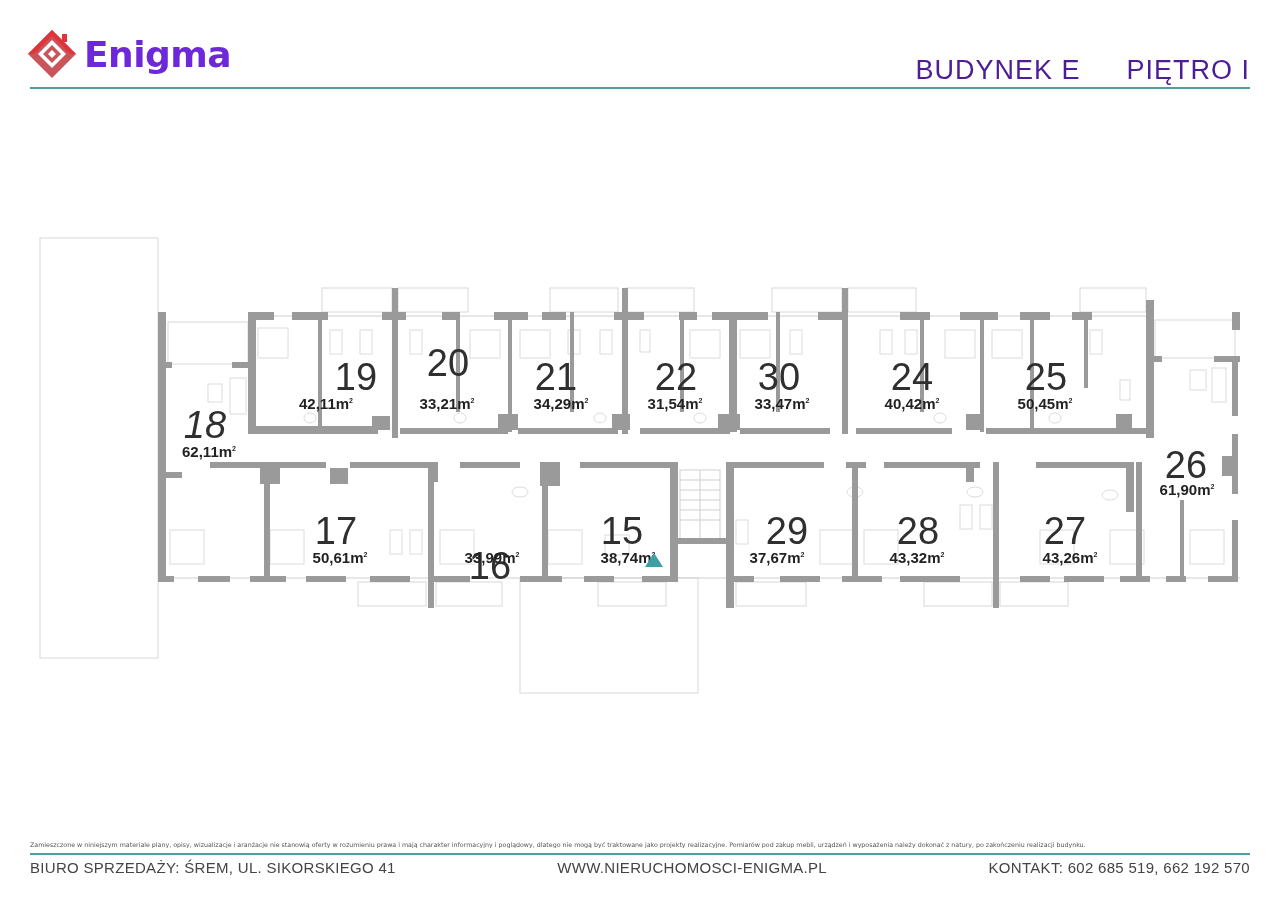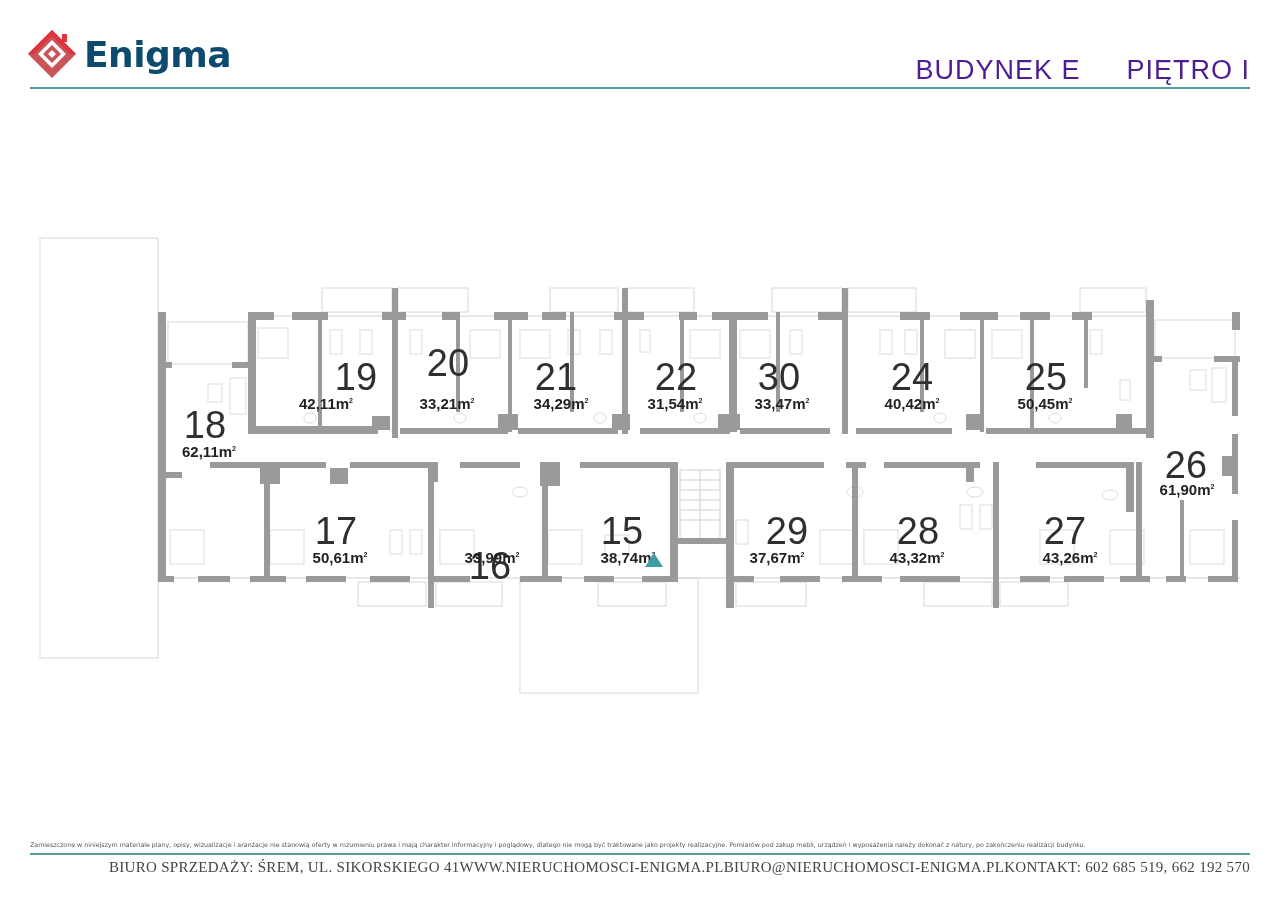--- a/index.html
+++ b/index.html
@@ -1,28 +1,28 @@
 <!DOCTYPE html>
 <html><head>
 <meta charset="utf-8">
 <style>
   html, body { margin:0; padding:0; background:#ffffff; }
   body { width:1280px; height:903px; position:relative; overflow:hidden; font-family:"DejaVu Sans", sans-serif; color:#333; }
   .header-line { position:absolute; left:30px; top:87px; width:1220px; height:2px; background:#4f9ea0; }
   .logo { position:absolute; left:26px; top:28px; display:flex; align-items:center; }
   .logo-mark { width:52px; height:52px; position:relative; }
-  .logo-text { font-family:"DejaVu Sans", sans-serif; font-weight:bold; font-size:36px; color:#0c4a6e; margin-left:6px; letter-spacing:-0.5px; }
+  .logo-text { font-family:"DejaVu Sans", sans-serif; font-weight:bold; font-size:36px; color:#6d28d9; margin-left:6px; letter-spacing:-0.5px; }
   .title { position:absolute; right:30px; top:55px; font-size:27px; color:#4c1d95; letter-spacing:1px; display:flex; gap:46px; font-family:"Liberation Sans", sans-serif; }
   .plan { position:absolute; left:0; top:0; width:1280px; height:903px; }
   .unit-num { position:absolute; font-family:"Liberation Sans", sans-serif; font-size:38px; color:#2f2f2f; line-height:1; text-align:center; transform:translateX(-50%); }
   .unit-area { position:absolute; font-family:"Liberation Sans", sans-serif; font-size:15px; font-weight:bold; color:#222; line-height:1; white-space:nowrap; transform:translateX(-50%); }
   .unit-area sup { font-size:7px; }
   .disclaimer { position:absolute; left:30px; top:841px; width:1220px; font-size:6.3px; color:#555; white-space:nowrap; overflow:hidden; }
   .footer-line { position:absolute; left:30px; top:853px; width:1220px; height:2px; background:#4f9ea0; }
-  .footer { position:absolute; left:30px; top:859px; width:1220px; font-size:15px; color:#444; display:flex; justify-content:flex-end; font-family:Liberation Serif, serif; letter-spacing:0.3px; }
+  .footer { position:absolute; left:30px; top:859px; width:1220px; font-size:15px; color:#444; display:flex; justify-content:space-between; font-family:Liberation Sans, sans-serif; letter-spacing:0.3px; }
   .marker { position:absolute; left:645px; top:553px; width:0; height:0; border-left:9px solid transparent; border-right:9px solid transparent; border-bottom:14px solid #3d9ea3; }
 </style>
 </head>
 <body>
 
 <div class="logo">
   <div class="logo-mark">
     <svg width="52" height="52" viewBox="0 0 52 52">
       <polygon points="26,2 50,26 26,50 2,26" fill="#c9545a"></polygon>
       <polygon points="26,2 50,26 44,26 26,8 8,26 2,26" fill="#e0343c"></polygon>
@@ -253,21 +253,21 @@
 
 <span class="unit-num" style="left:779px; top:358px;">30</span>
 <span class="unit-area" style="left:782px; top:396px;"><span>33,47</span>m<sup>2</sup></span>
 
 <span class="unit-num" style="left:912px; top:358px;">24</span>
 <span class="unit-area" style="left:912px; top:396px;"><span>40,42</span>m<sup>2</sup></span>
 
 <span class="unit-num" style="left:1046px; top:358px;">25</span>
 <span class="unit-area" style="left:1045px; top:396px;"><span>50,45</span>m<sup>2</sup></span>
 
-<span class="unit-num" style="left:205px; top:406px;">18</span>
+<span class="unit-num" style="left:205px; top:406px;font-style:italic;">18</span>
 <span class="unit-area" style="left:209px; top:444px;"><span>62,11</span>m<sup>2</sup></span>
 
 <span class="unit-num" style="left:1186px; top:446px;">26</span>
 <span class="unit-area" style="left:1187px; top:482px;"><span>61,90</span>m<sup>2</sup></span>
 
 <span class="unit-num" style="left:336px; top:512px;">17</span>
 <span class="unit-area" style="left:340px; top:550px;"><span>50,61</span>m<sup>2</sup></span>
 
 <span class="unit-num" style="left:490px; top:512px;margin-top:35px;">16</span>
 <span class="unit-area" style="left:492px; top:550px;"><span>33,99</span>m<sup>2</sup></span>
@@ -283,15 +283,14 @@
 <span class="unit-area" style="left:917px; top:550px;"><span>43,32</span>m<sup>2</sup></span>
 
 <span class="unit-num" style="left:1065px; top:512px;">27</span>
 <span class="unit-area" style="left:1070px; top:550px;"><span>43,26</span>m<sup>2</sup></span>
 
 <div class="disclaimer">Zamieszczone w niniejszym materiale plany, opisy, wizualizacje i aranżacje nie stanowią oferty w rozumieniu prawa i mają charakter informacyjny i poglądowy,  dlatego nie mogą być traktowane jako projekty realizacyjne. Pomiarów pod zakup mebli, urządzeń i wyposażenia należy dokonać z natury, po zakończeniu realizacji budynku.</div>
 <div class="footer-line"></div>
 <div class="footer">
   <span>BIURO SPRZEDAŻY: ŚREM, UL. SIKORSKIEGO 41</span>
   <span>WWW.NIERUCHOMOSCI-ENIGMA.PL</span>
-  <span>BIURO@NIERUCHOMOSCI-ENIGMA.PL</span>
   <span>KONTAKT:  602 685 519, 662 192 570</span>
 </div>
 
 </body></html>

